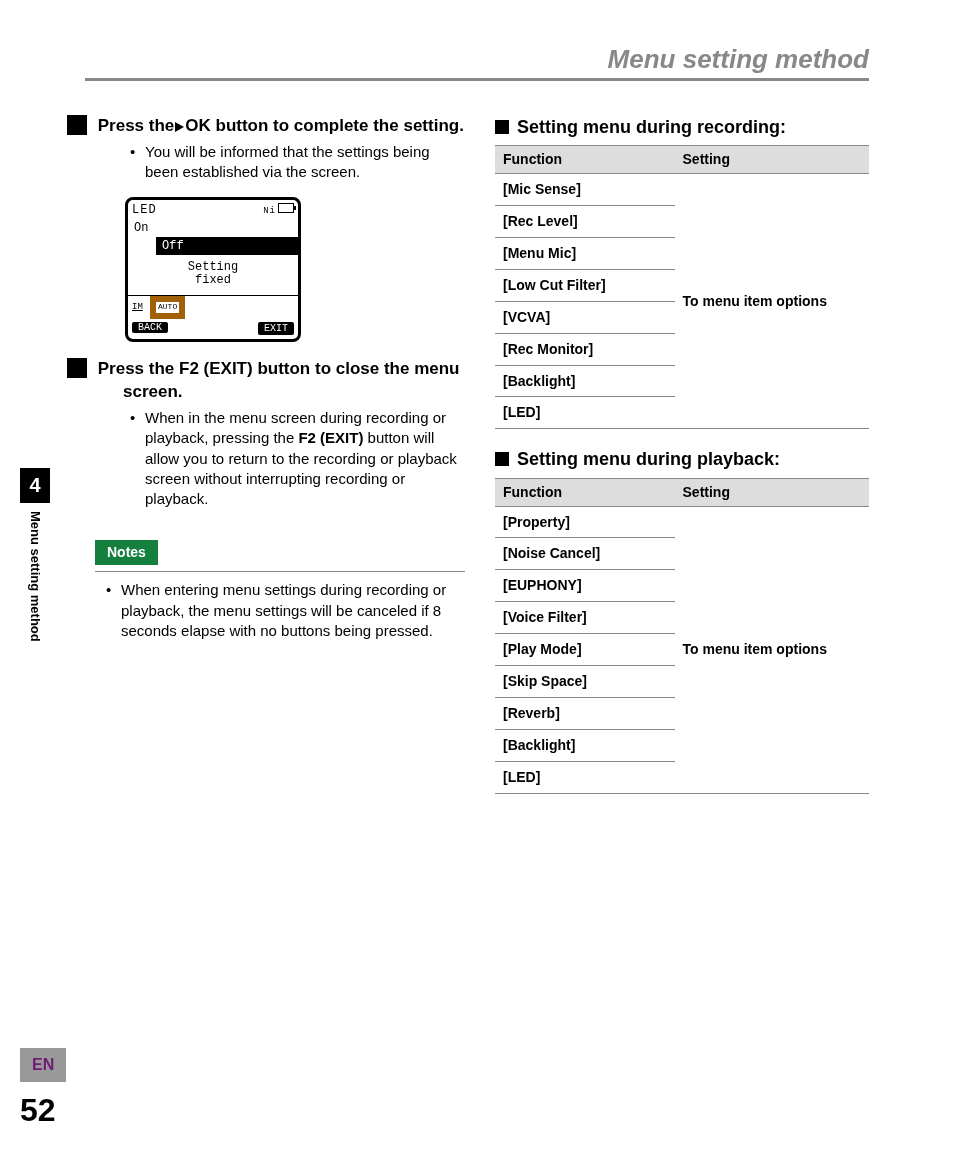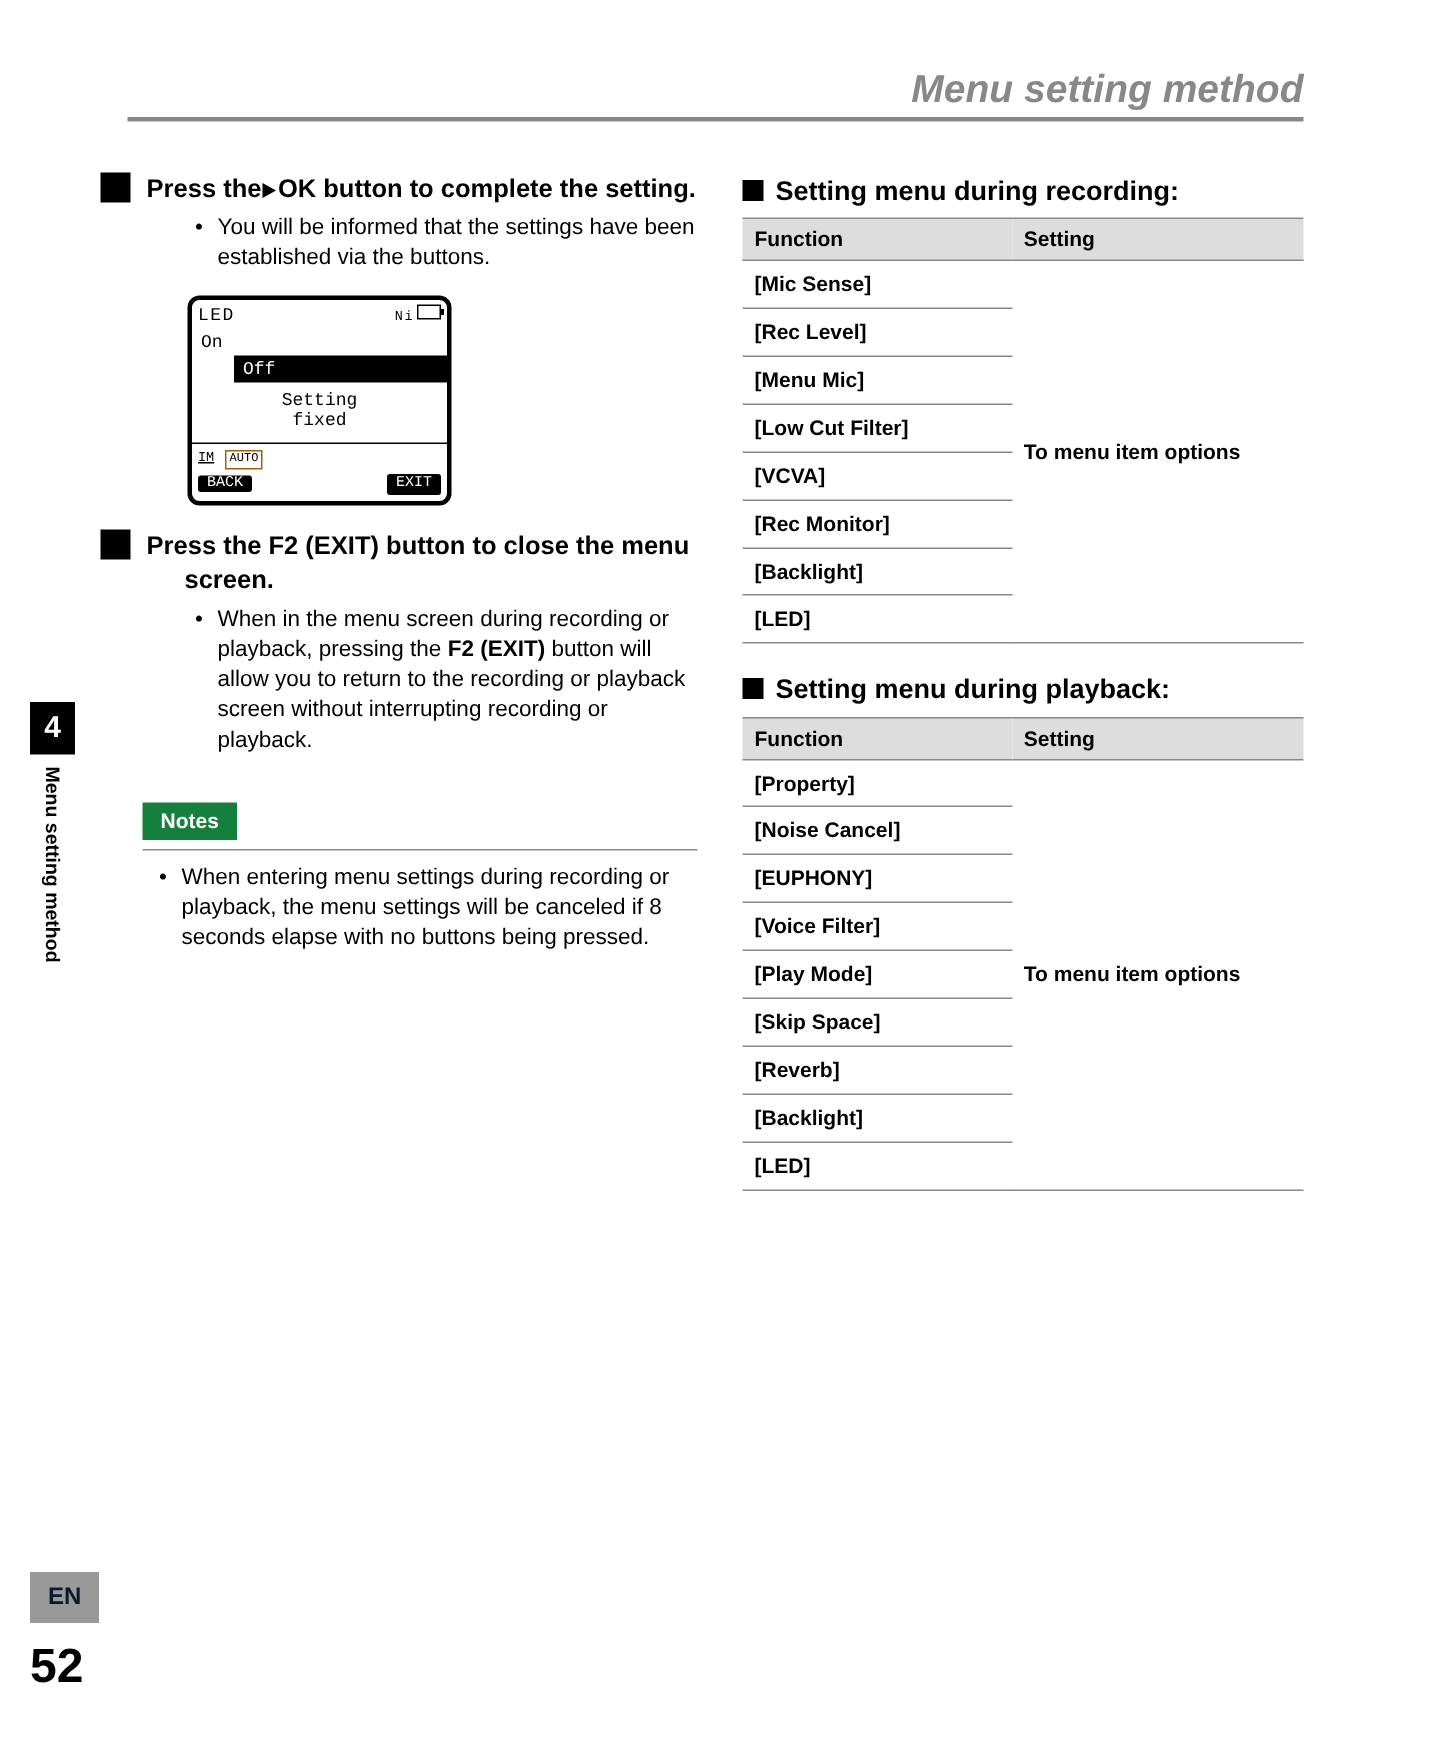--- a/index.html
+++ b/index.html
@@ -51,21 +51,21 @@
     font-weight: bold;
     font-size: 13px;
     margin-top: 8px;
     display: inline-block;
   }
   .lang-tab {
     position: absolute;
     left: 20px;
     bottom: 76px;
     background: #999;
-    color: #0f172a;
+    color: #701a75;
     font-weight: bold;
     font-size: 16px;
     padding: 6px 12px;
   }
   .page-number {
     position: absolute;
     left: 20px;
     bottom: 26px;
     font-size: 32px;
     font-weight: bold;
@@ -170,21 +170,21 @@
     border-top: 1px solid #000;
   }
   .lcd .softkey {
     background: #000;
     color: #fff;
     font-size: 10px;
     padding: 0 6px;
     border-radius: 2px;
   }
   .lcd .auto-box {
-    border: 1px solid #a16207;
+    border: 6px solid #a16207;
     font-size: 8px;
     padding: 0 2px;
     display: inline-block;
   }
   .play-icon {
     display: inline-block;
     width: 0;
     height: 0;
     border-top: 5px solid transparent;
     border-bottom: 5px solid transparent;
@@ -283,21 +283,21 @@
 
 <div class="content">
 
   <div class="col-left">
     <div class="step-block">
       <div class="step-head">
         <span class="step-num">7</span>
         <span>Press the</span><span class="play-icon"></span><span>OK</span><span> button to complete the setting.</span>
       </div>
       <ul class="sub-bullets">
-        <li>You will be informed that the settings have been established via the buttons.</li>
+        <li>You will be informed that the settings being been established via the screen.</li>
       </ul>
 
       <div class="lcd">
         <div class="title-row">
           <span>LED</span>
           <span><span style="font-size:9px;">Ni</span><span class="batt"></span></span>
         </div>
         <div class="opt">On</div>
         <div class="opt sel">Off</div>
         <div class="msg">

